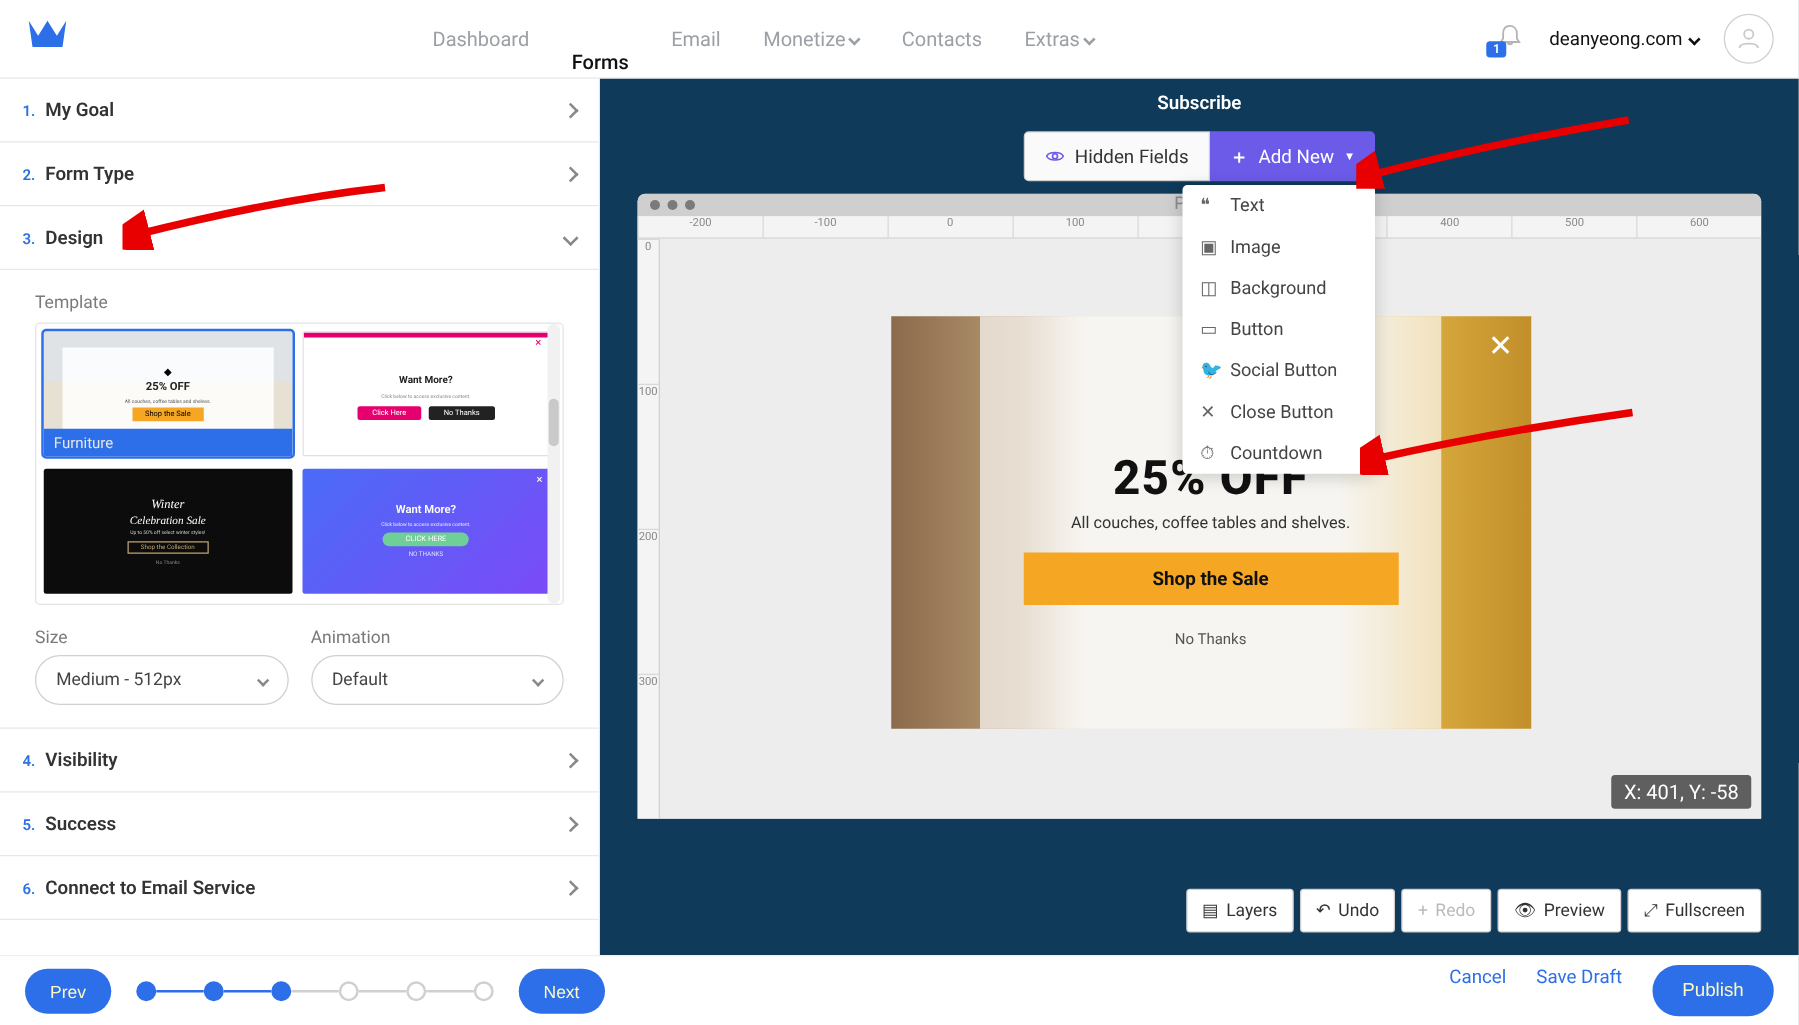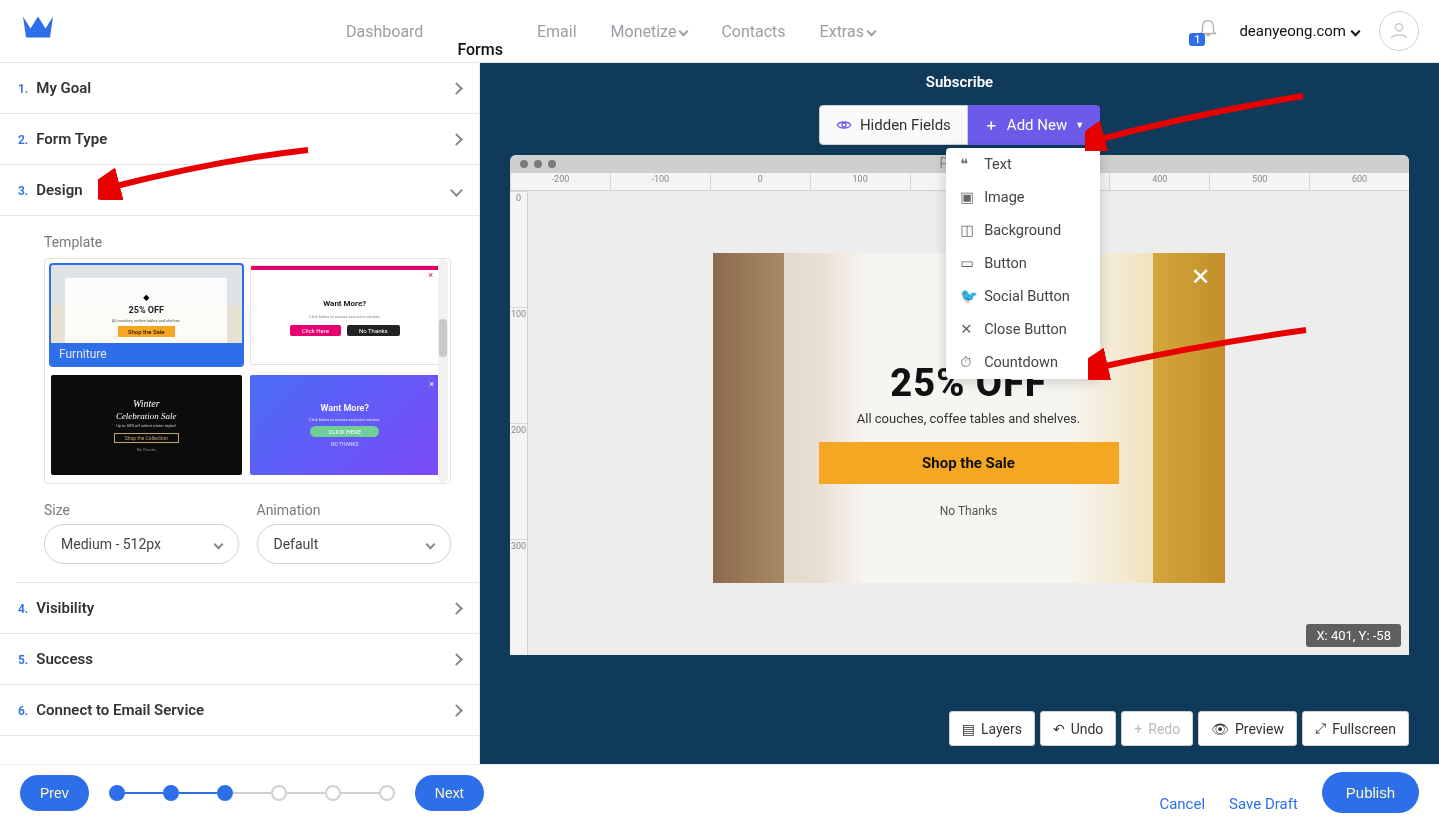--- a/index.html
+++ b/index.html
@@ -22,21 +22,21 @@
     .layout { display: flex; height: calc(820px - 63px - 56px); }
 
     
     .sidebar { width: 480px; overflow-y: auto; border-right: 1px solid #e8e8e8; position: relative; }
     .step-row { display: flex; align-items: center; justify-content: space-between; padding: 16px 18px; border-bottom: 1px solid #e8e8e8; cursor: pointer; }
     .step-title { display: flex; gap: 8px; align-items: baseline; }
     .step-num { color: #2d6fe8; font-size: 12px; font-weight: 600; }
     .step-label { color: #333; font-size: 15px; font-weight: 600; }
     .step-chevron { color: #888; }
 
-    .design-panel { padding: 18px 28px; border-bottom: 1px solid #e8e8e8; position: relative; margin-left: 16px; }
+    .design-panel { padding: 18px 28px; border-bottom: 1px solid #e8e8e8; position: relative; }
     .design-panel .panel-label { color: #7a7a7a; font-size: 14px; margin-bottom: 8px; }
     .templates-box { border: 1px solid #e3e3e3; border-radius: 4px; padding: 6px; display: flex; flex-wrap: wrap; gap: 8px; position: relative; overflow: hidden; height: 226px; }
     .tmpl { width: calc(50% - 6px); height: 100px; border-radius: 2px; position: relative; overflow: hidden; display: flex; flex-direction: column; }
     .tmpl.selected { outline: 2px solid #2d6fe8; }
     .tmpl-caption { position: absolute; bottom: 0; left: 0; right: 0; background: #2d6fe8; color: #e5e5e5; font-size: 12px; padding: 4px 8px; }
     
     .tmpl1 { background: linear-gradient(#dfe3e6 40%, #e6e1d2 40%); display: flex; align-items: center; justify-content: center; }
     .tmpl1-inner { width: 85%; height: 75%; background: rgba(255,255,255,0.85); display: flex; flex-direction: column; align-items: center; justify-content: center; gap: 3px; }
     .tmpl1-title { font-size: 9px; font-weight: 700; color: #222; }
     .tmpl1-btn { background: #f5a623; color: #000; font-size: 6px; padding: 2px 10px; }
@@ -86,36 +86,36 @@
 
     .popup-card { width: 512px; margin-top: 62px; background: linear-gradient(90deg, #8b6b4c 0%, #b59670 20%, #e6dfd2 30%, #e6dfd2 70%, #d6a83c 85%, #c28f2a 100%); position: relative; padding: 0; height: 330px; display: flex; align-items: center; justify-content: center; }
     .popup-close { position: absolute; top: 10px; right: 14px; color: #fff; font-size: 24px; font-weight: 300; }
     .popup-overlay { width: 72%; height: 100%; background: rgba(255,255,255,0.68); display: flex; flex-direction: column; align-items: center; justify-content: center; gap: 6px; padding: 20px; }
     .popup-logo { width: 46px; height: 36px; }
     .popup-title { font-size: 38px; font-weight: 800; color: #111; letter-spacing: 1px; }
     .popup-sub { font-size: 13px; color: #333; }
     .popup-btn { background: #f5a623; color: #111; font-weight: 700; padding: 12px 0; width: 300px; text-align: center; margin-top: 10px; font-size: 15px; }
     .popup-link { font-size: 12px; color: #555; margin-top: 14px; }
 
-    .coords { position: absolute; bottom: 8px; right: 8px; background: rgba(0,0,0,.6); color: #fff; font-size: 13px; padding: 4px 10px; border-radius: 3px; }
+    .coords { position: absolute; bottom: 8px; right: 8px; background: rgba(0,0,0,.6); color: #fff; font-size: 16px; padding: 4px 10px; border-radius: 3px; }
 
     .editor-toolbar { position: absolute; bottom: 18px; right: 30px; display: flex; gap: 5px; background: transparent; }
     .tool-btn { background: #fff; border: 1px solid #d0d0d0; border-radius: 3px; padding: 8px 12px; display: flex; align-items: center; gap: 6px; color: #333; font-size: 14px; }
     .tool-btn.disabled { color: #bbb; }
 
     
     .bottombar { position: absolute; bottom: 0; left: 0; right: 0; height: 56px; display: flex; align-items: center; padding: 0 20px; background: #fff; border-top: 1px solid #efefef; }
     .btn-round { background: #2d6fe8; color: #fef9c3; border: none; border-radius: 999px; padding: 10px 20px; font-size: 14px; }
     .btn-round.large { padding: 12px 24px; font-size: 15px; }
     .stepper { display: flex; align-items: center; gap: 0; margin: 0 20px; }
     .step-line { width: 38px; height: 2px; background: #d0d0d0; }
     .step-line.done { background: #2d6fe8; }
     .step-dot { width: 16px; height: 16px; border-radius: 50%; border: 2px solid #d0d0d0; background: #fff; }
     .step-dot.done { border-color: #2d6fe8; background: #2d6fe8; }
-    .bottom-right { margin-left: auto; display: flex; align-items: flex-end; gap: 24px; }
+    .bottom-right { margin-left: auto; display: flex; align-items: flex-start; gap: 24px; }
     .link-btn { color: #2d6fe8; font-size: 15px; }
 
     
     .arrow { position: absolute; z-index: 100; pointer-events: none; }
 
     .chev { display: inline-block; width: 9px; height: 9px; border-right: 2px solid currentColor; border-bottom: 2px solid currentColor; }
     .chev.right { transform: rotate(-45deg); }
     .chev.down { transform: rotate(45deg); }
   </style>
 </head>

